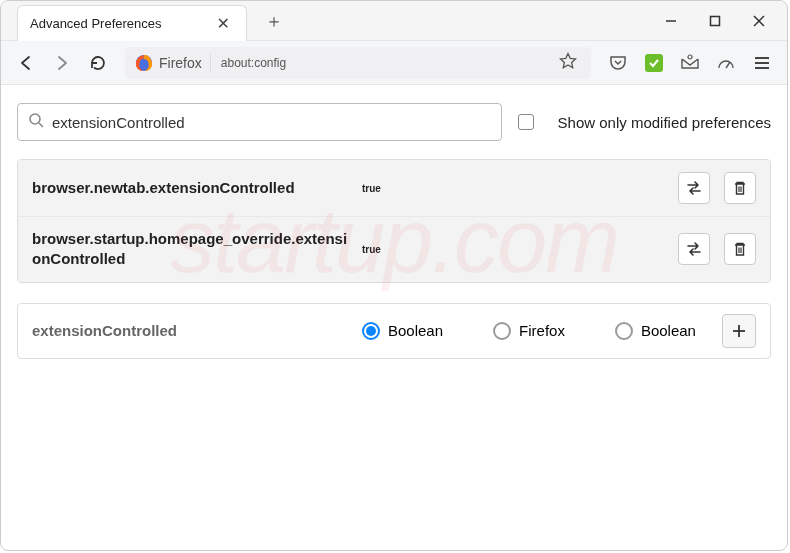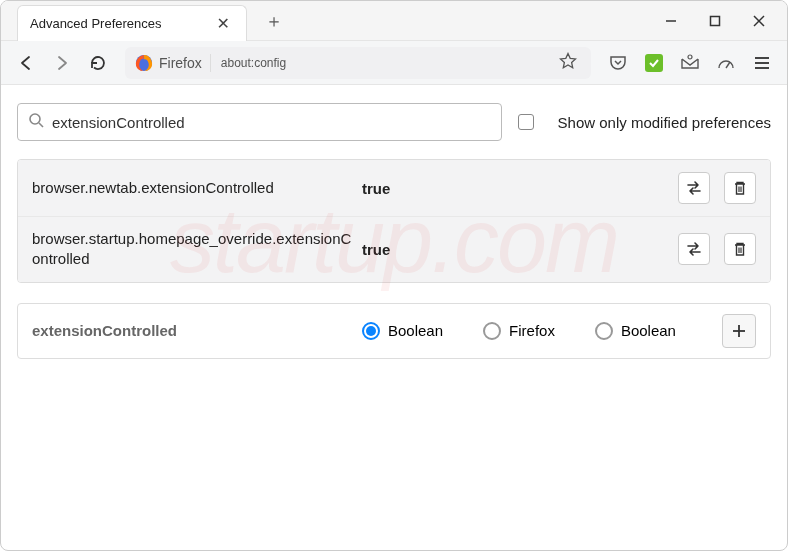--- a/index.html
+++ b/index.html
@@ -103,34 +103,34 @@
     .checkbox-wrap { display: flex; align-items: center; gap: 24px; font-size: 15px; color: #222; }
     .checkbox { width: 16px; height: 16px; border: 1.5px solid #888; border-radius: 3px; background: #fff; cursor: pointer; }
     .results {
       border: 1px solid #ddd; border-radius: 4px; margin-bottom: 20px; overflow: hidden;
     }
     .pref-row {
       display: flex; align-items: center; padding: 12px 14px;
       background: #f3f3f4;
     }
     .pref-row + .pref-row { border-top: 1px solid #e8e8e8; }
-    .pref-name { font-weight: 400; color: #222; font-size: 15px; width: 320px; line-height: 1.35; word-break: break-word; }
-    .pref-value { font-weight: 700; color: #222; font-size: 15px; margin-left: 10px; flex: 1; }
+    .pref-name { font-weight: 700; color: #222; font-size: 15px; width: 320px; line-height: 1.35; word-break: break-word; }
+    .pref-value { font-weight: 700; color: #222; font-size: 10px; margin-left: 10px; flex: 1; }
     .row-actions { display: flex; gap: 14px; }
     .action-btn {
       width: 32px; height: 32px; border: 1px solid #ccc; border-radius: 4px;
       background: #fff; display: flex; align-items: center; justify-content: center;
       cursor: pointer;
     }
     .add-section {
       border: 1px solid #ddd; border-radius: 4px; padding: 10px 14px;
       display: flex; align-items: center;
     }
     .add-name { color: #666; font-size: 15px; font-weight: 600; width: 320px; }
-    .radio-group { flex: 1; display: flex; gap: 40px; margin-left: 10px; }
+    .radio-group { flex: 1; display: flex; gap: 50px; margin-left: 10px; }
     .radio-item { display: flex; align-items: center; gap: 8px; font-size: 15px; cursor: pointer; }
     .radio-outer {
       width: 18px; height: 18px; border: 2px solid #999; border-radius: 50%;
       display: flex; align-items: center; justify-content: center;
     }
     .radio-outer.selected { border-color: #0a84ff; }
     .radio-inner { width: 10px; height: 10px; background: #0a84ff; border-radius: 50%; }
     .add-btn {
       width: 34px; height: 34px; border: 1px solid #ccc; border-radius: 4px;
       background: #f7f7f7; display: flex; align-items: center; justify-content: center;

